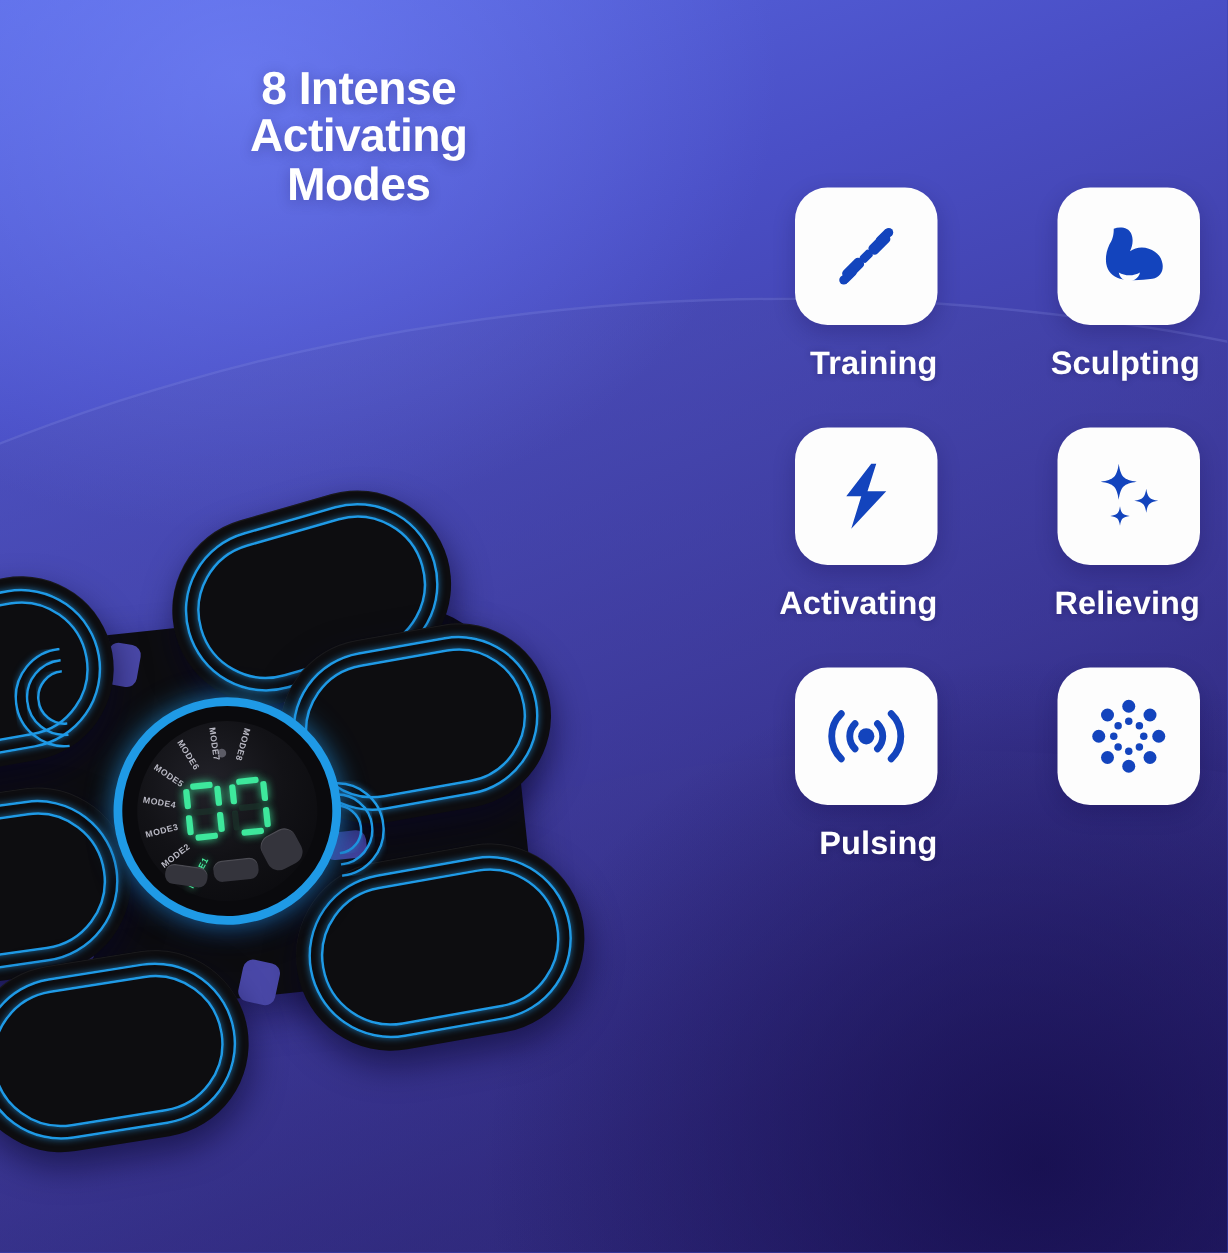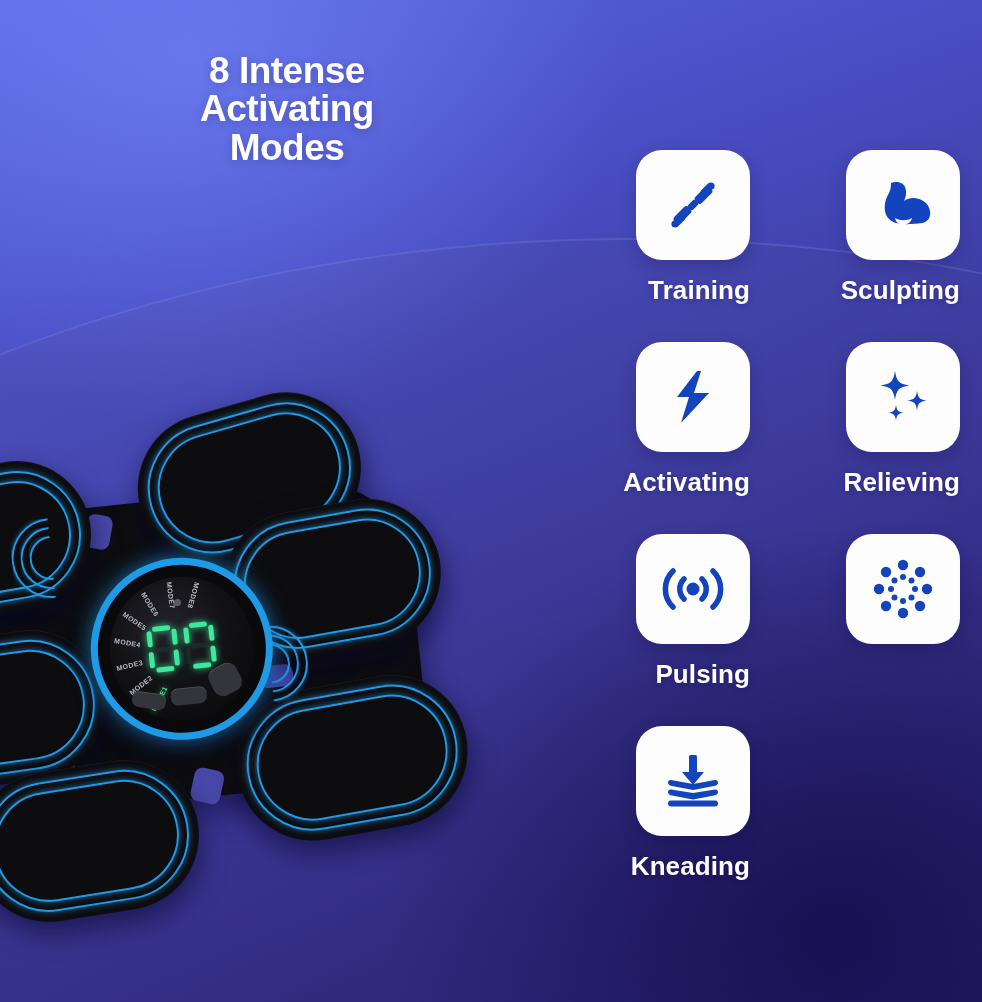--- a/index.html
+++ b/index.html
@@ -379,30 +379,16 @@
               <circle cx="40.5" cy="40.5" r="3"></circle>
             <circle cx="32" cy="44" r="3"></circle>
               <circle cx="23.5" cy="40.5" r="3"></circle>
             <circle cx="20" cy="32" r="3"></circle>
               <circle cx="23.5" cy="23.5" r="3"></circle>
           </g>
         </svg>
       </div>
     </div>
 
-    <div class="mode">
-      <div class="card">
-        <svg viewBox="0 0 64 64">
-          <g fill="#1344bd">
-            <rect x="28" y="6" width="8" height="22" rx="1.5"></rect>
-            <path d="M32 36 21 23h22L32 36z"></path>
-            <path d="M7 33.5c0-1.6 1.4-2.8 3-2.5l22 4 22-4c1.6-.3 3 .9 3 2.5s-1.2 3-2.7 3.2L32 41 9.7 36.7C8.2 36.5 7 35.1 7 33.5z"></path>
-            <path d="M7 43c0-1.6 1.4-2.8 3-2.5l22 3.6 22-3.6c1.6-.3 3 .9 3 2.5s-1.2 3-2.7 3.2L32 50.5 9.7 46.2C8.2 46 7 44.6 7 43z"></path>
-            <rect x="7" y="51.5" width="50" height="6" rx="3"></rect>
-          </g>
-        </svg>
-      </div>
-      <div class="mode-label">Kneading</div>
-    </div>
 
 
   </div>
 </div>
 
 </body></html>

